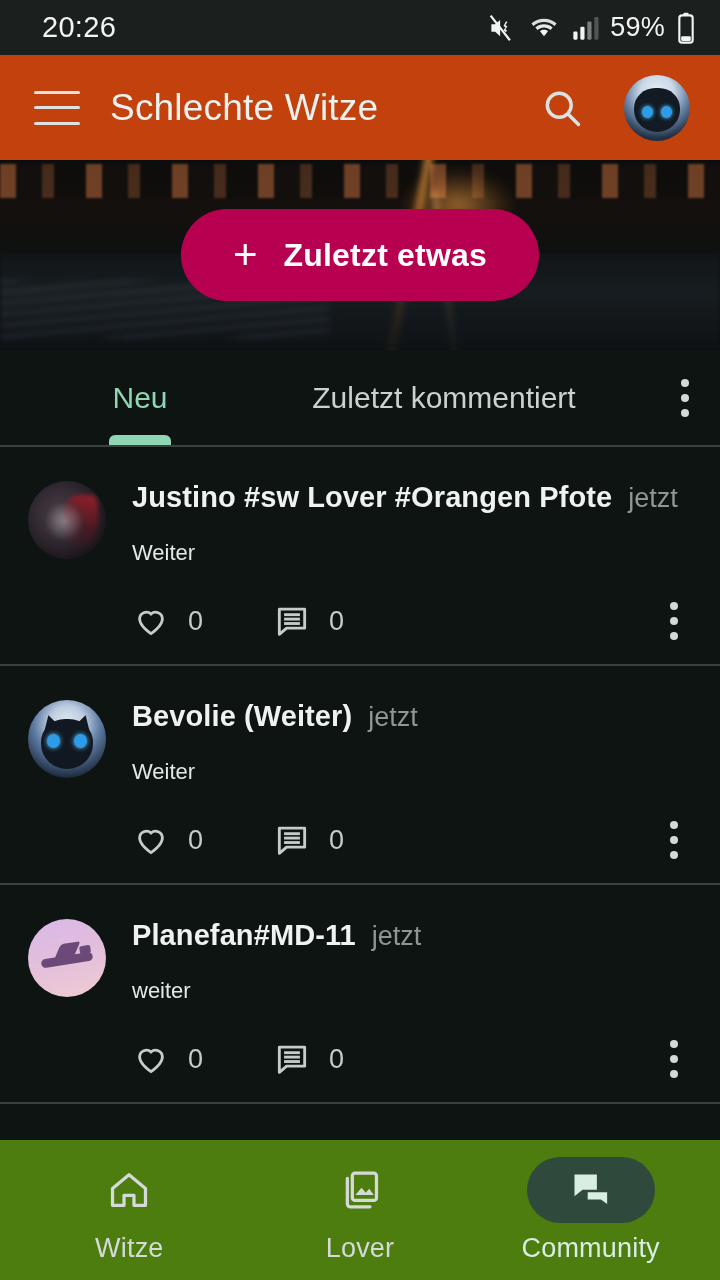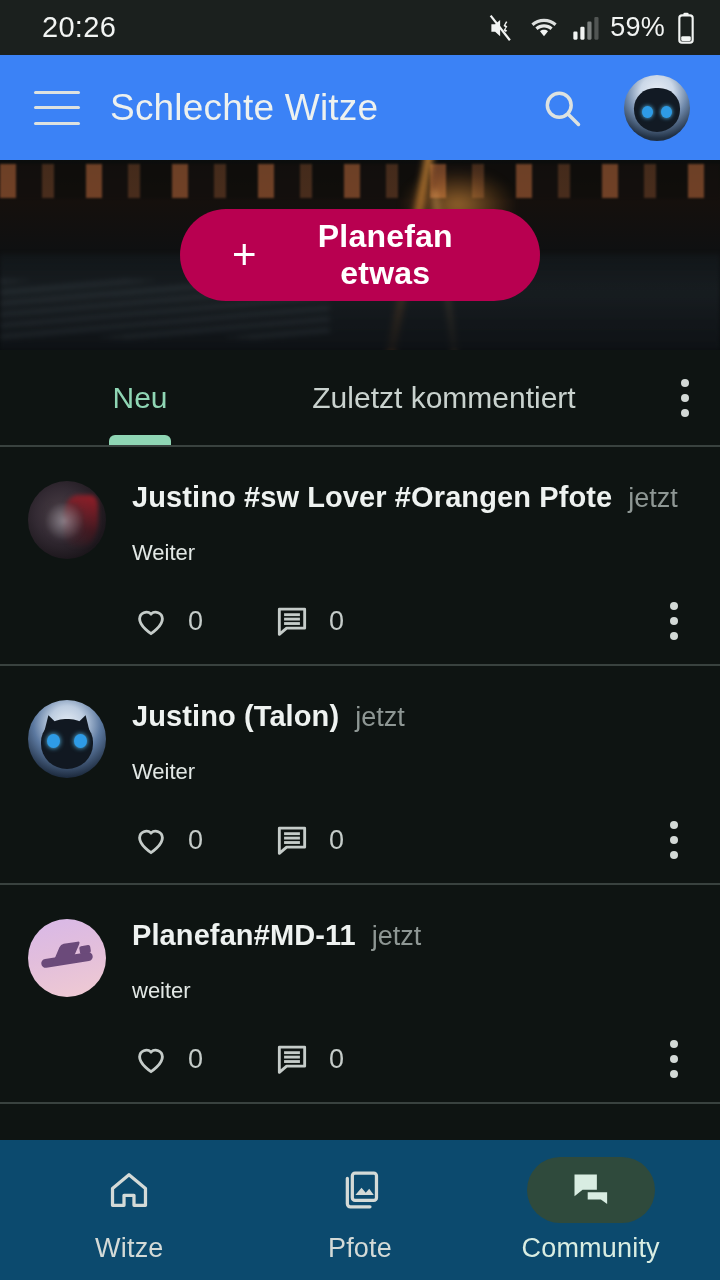--- a/index.html
+++ b/index.html
@@ -20,21 +20,21 @@
     color:#F2F4F3;
   }
   .status-time { font-size:29px; letter-spacing:0.3px; }
   .status-right { display:flex; align-items:center; gap:11px; }
   .status-right svg { display:block; }
   .battery-pct { font-size:27px; letter-spacing:0.2px; }
 
   
   .appbar {
     height:105px; flex:0 0 105px;
-    background:#3b82f6;
+    background:#c2410c;
     display:flex; align-items:center;
     padding:0 30px 0 34px; gap:0;
   }
   .hamburger { width:46px; height:34px; display:flex; flex-direction:column; justify-content:space-between; cursor:pointer; }
   .hamburger i { display:block; height:3px; background:#DDE2E0; border-radius:2px; }
   .app-title {
     color:#EDF1EF; font-size:37px; letter-spacing:0.2px;
     margin-left:30px; flex:1 1 auto; white-space:nowrap;
   }
   .appbar-icon { width:52px; height:52px; display:flex; align-items:center; justify-content:center; cursor:pointer; }
@@ -176,21 +176,21 @@
   .post-time { color:#8E9794; font-size:27px; }
   .post-text { color:#E2E8E5; font-size:22px; margin-top:26px; }
   .post-actions { display:flex; align-items:center; margin-top:30px; }
   .action { display:flex; align-items:center; gap:18px; cursor:pointer; }
   .action + .action { margin-left:70px; }
   .action-count { color:#C5CCC9; font-size:27px; }
   .post-overflow { margin-left:auto; padding:6px 14px; cursor:pointer; }
 
   
   .bottomnav {
-    height:140px; flex:0 0 140px; background:#0c4a6e;
+    height:140px; flex:0 0 140px; background:#4d7c0f;
     display:flex; align-items:center; justify-content:space-around;
     padding:0 14px;
   }
   .navitem { width:200px; display:flex; flex-direction:column; align-items:center; gap:10px; cursor:pointer; }
   .nav-pill {
     width:128px; height:66px; border-radius:33px;
     display:flex; align-items:center; justify-content:center;
   }
   .navitem.active .nav-pill { background:#2F4A3C; }
   .nav-label { font-size:27px; color:#D4DAD7; letter-spacing:0.2px; }
@@ -260,21 +260,21 @@
   </div>
 
   <div class="banner">
     <div class="crowd"></div>
     <div class="glow"></div>
     <div class="streak"></div>
     <div class="streak2"></div>
     <div class="water"></div>
     <button class="compose-btn">
       <span class="plus">+</span>
-      <span class="label">Planefan etwas</span>
+      <span class="label">Zuletzt etwas</span>
     </button>
   </div>
 
   <div class="tabbar">
     <div class="tab tab-new active">
       <span>Neu</span>
       <span class="indicator"></span>
     </div>
     <div class="tab tab-commented">
       <span>Zuletzt kommentiert</span>
@@ -331,21 +331,21 @@
       <div class="post-head">
         <div class="post-avatar av-cat">
           <span class="ear l"></span>
           <span class="ear r"></span>
           <span class="cat-face"></span>
           <span class="eye l"></span>
           <span class="eye r"></span>
         </div>
         <div class="post-main">
           <div class="post-meta">
-            <span class="post-author">Justino (Talon)</span>
+            <span class="post-author">Bevolie (Weiter)</span>
             <span class="post-time">jetzt</span>
           </div>
           <div class="post-text">Weiter</div>
           <div class="post-actions">
             <div class="action">
               <svg width="38" height="38" viewBox="0 0 24 24" fill="none" stroke="#C5CCC9" stroke-width="1.8">
                 <path d="M12 20s-7.2-4.6-7.2-9.4A4.3 4.3 0 0 1 12 7.6a4.3 4.3 0 0 1 7.2 3c0 4.8-7.2 9.4-7.2 9.4z"></path>
               </svg>
               <span class="action-count">0</span>
             </div>
@@ -421,21 +421,21 @@
       <span class="nav-label">Witze</span>
     </div>
     <div class="navitem">
       <span class="nav-pill">
         <svg width="46" height="46" viewBox="0 0 24 24" fill="none" stroke="#D4DAD7" stroke-width="1.7">
           <rect x="8" y="3.2" width="12.6" height="14.2" rx="1.4"></rect>
           <path d="M9.6 14.6l3.2-3.8 2.2 2.6 1.8-2 2.4 3.2z" fill="#D4DAD7" stroke="none"></path>
           <path d="M5.4 6v13.2c0 .9.7 1.6 1.6 1.6h10.2" stroke-linecap="round"></path>
         </svg>
       </span>
-      <span class="nav-label">Pfote</span>
+      <span class="nav-label">Lover</span>
     </div>
     <div class="navitem active">
       <span class="nav-pill">
         <svg width="44" height="44" viewBox="0 0 24 24" fill="#D9EDE2">
           <path d="M3 3.6h12.2v8.2H7.4L3 15.4z"></path>
           <path d="M10.2 13.2h10.6v6.4l-3.4-2.4h-7.2z"></path>
         </svg>
       </span>
       <span class="nav-label">Community</span>
     </div>

